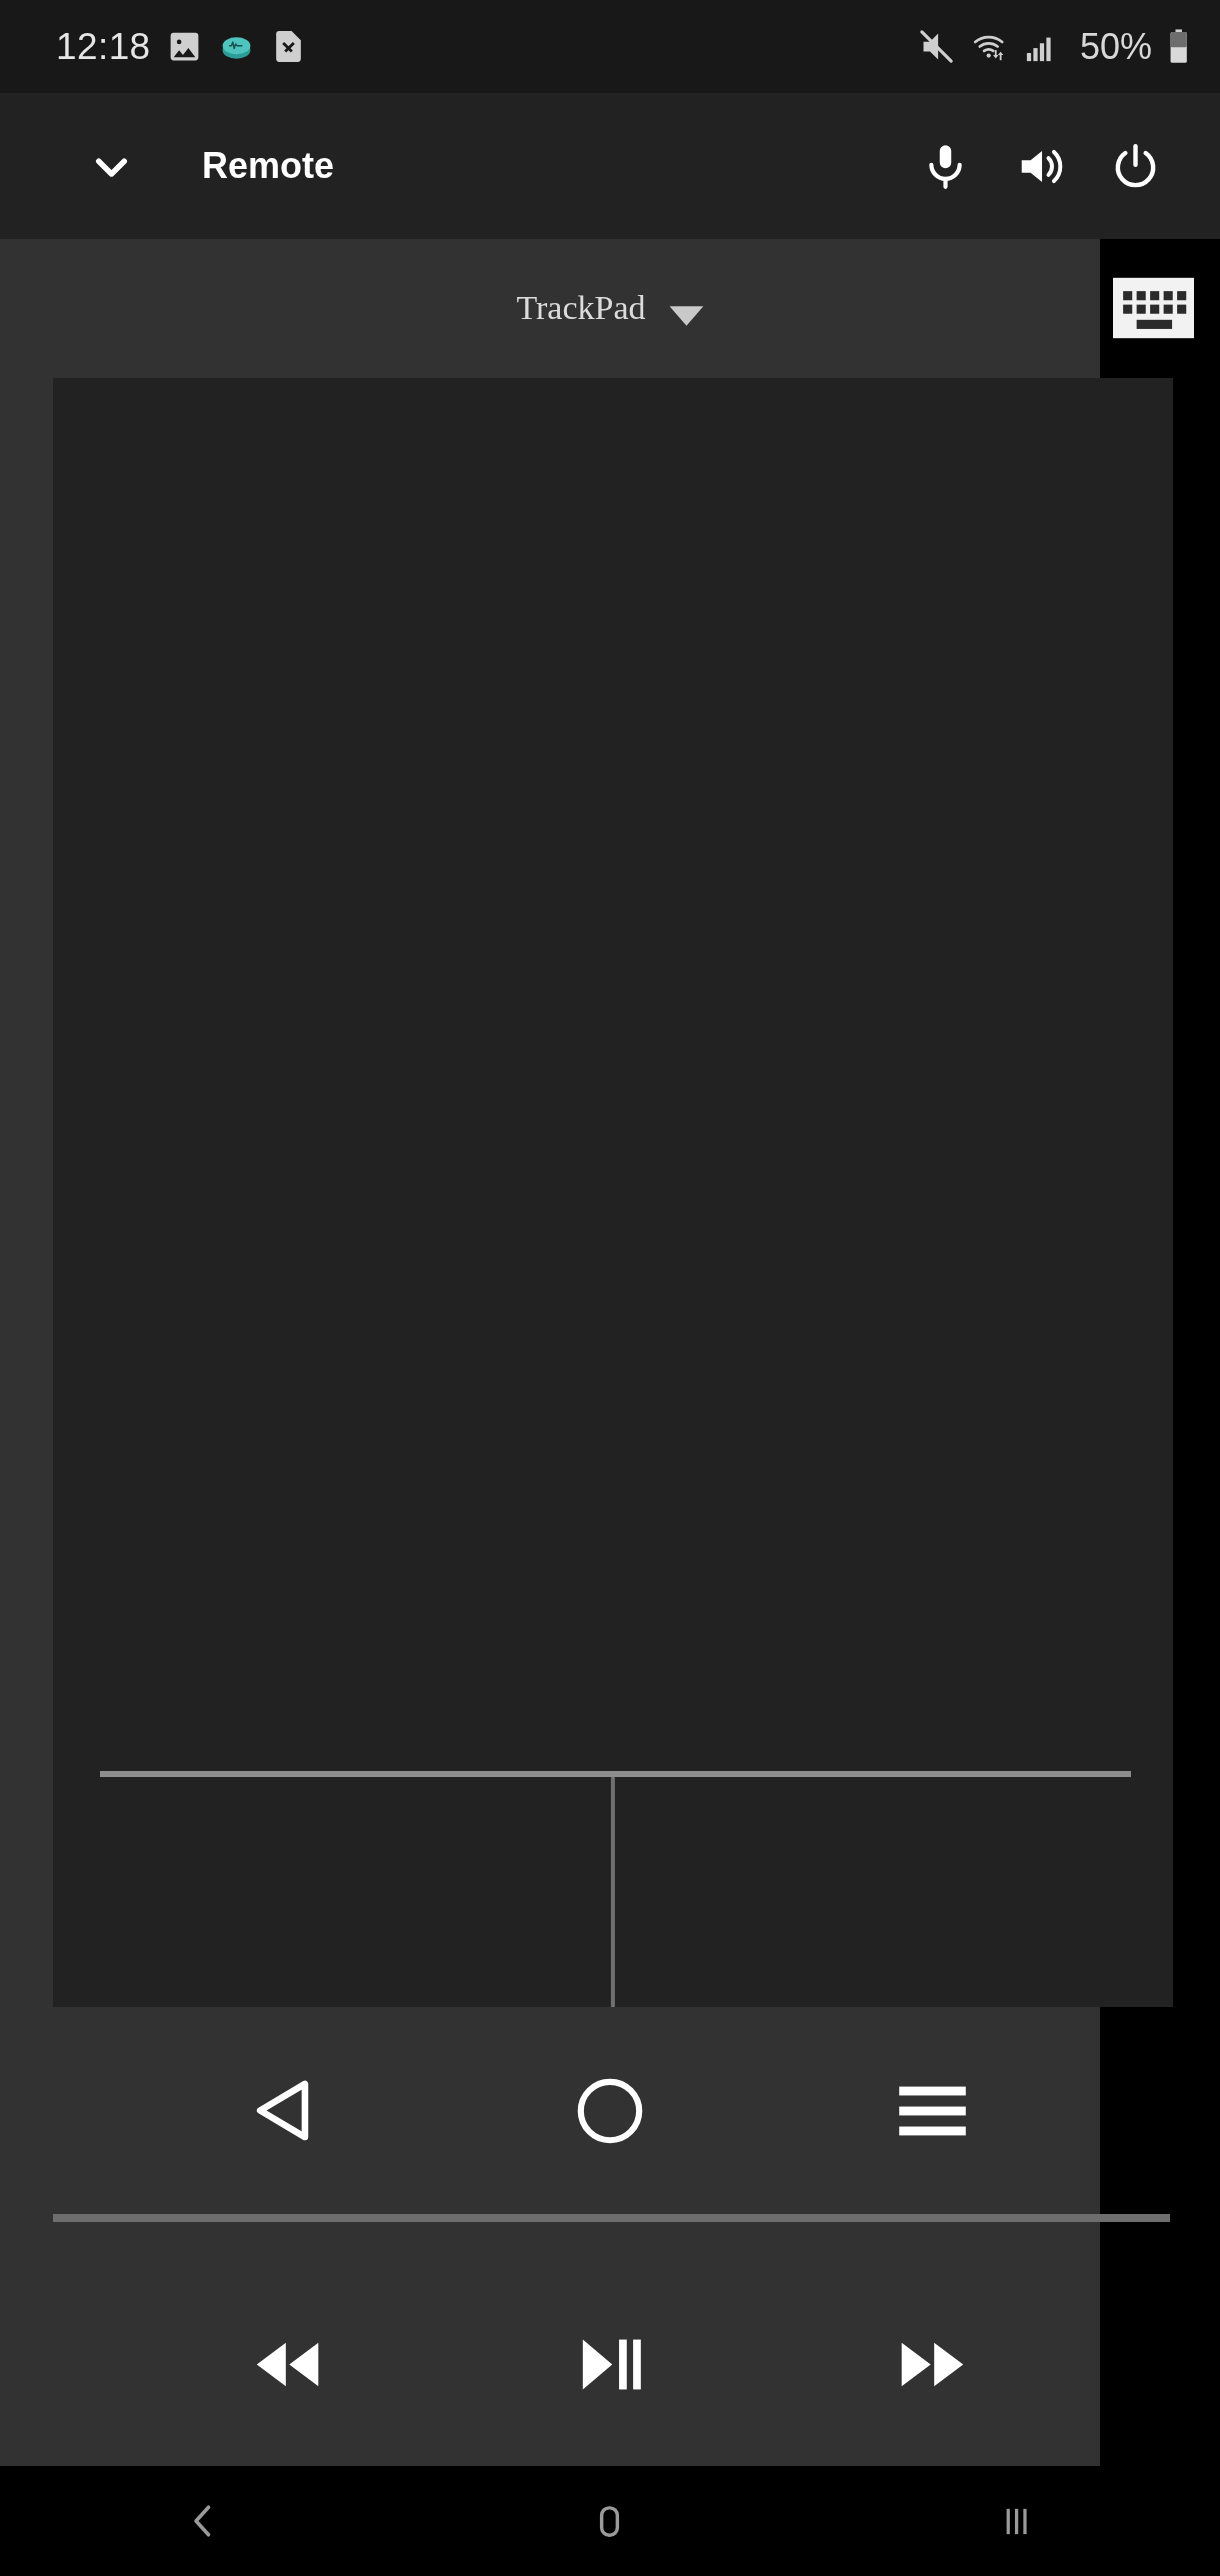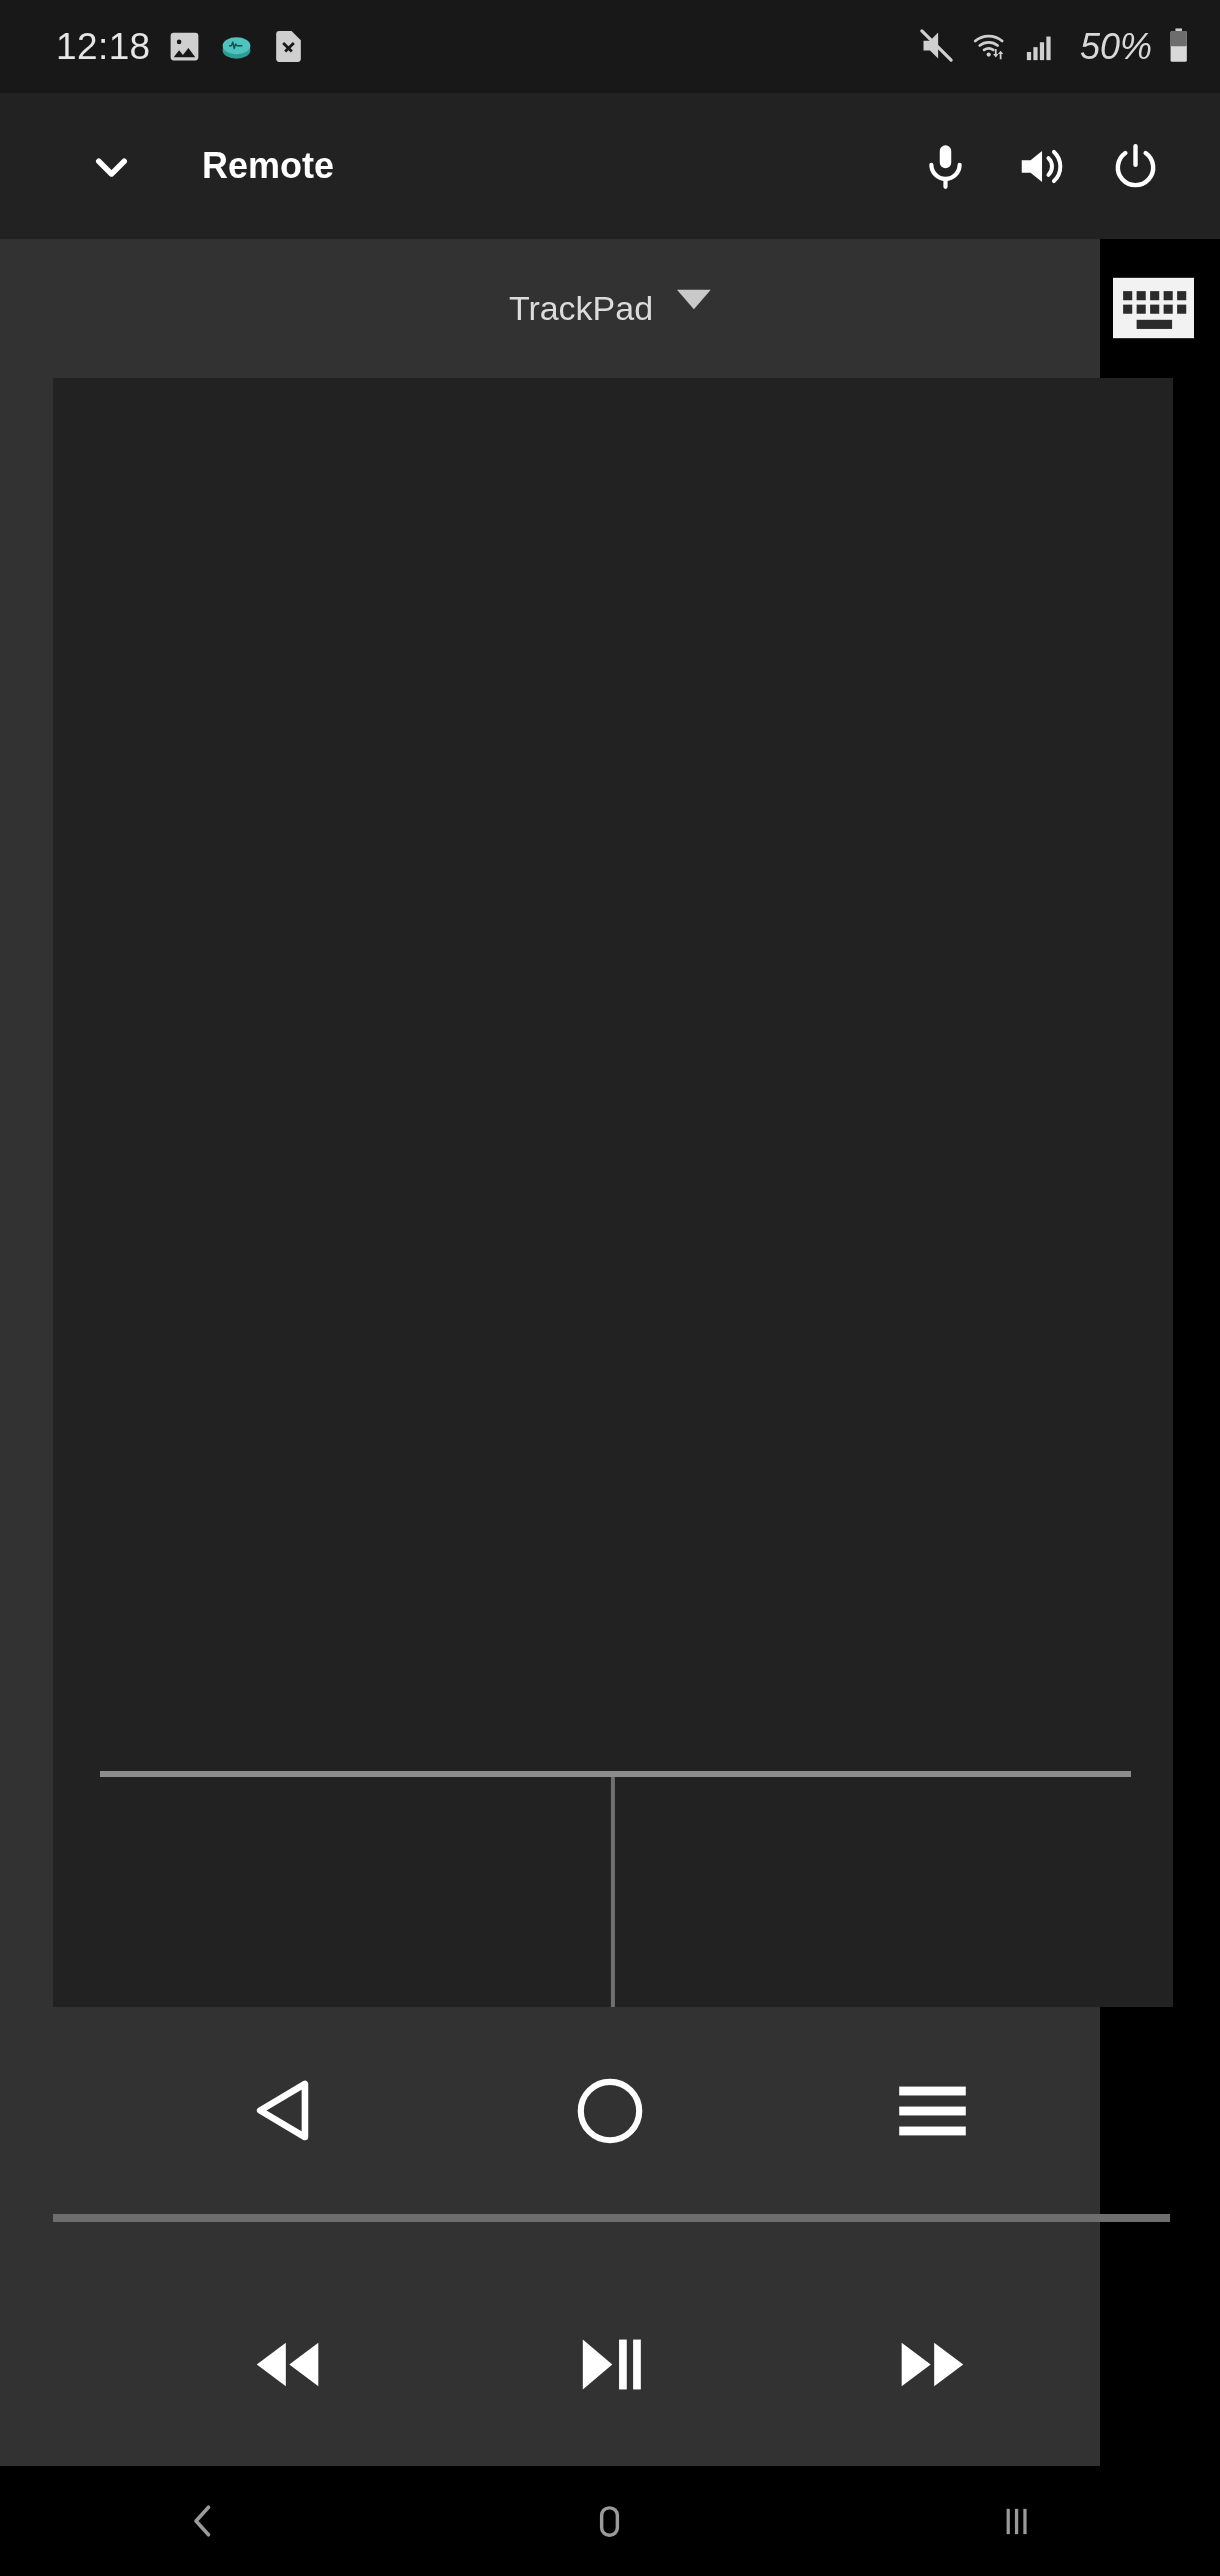--- a/index.html
+++ b/index.html
@@ -12,41 +12,41 @@
   .phone { position:relative; width:1100px; height:2576px; background:#323232; }
 
   
   .status-bar{
     position:absolute; left:0; top:0; width:1220px; height:93px;
     background:#181818; display:flex; align-items:center;
     padding:0 29px 0 56px;
   }
   .status-left{ display:flex; align-items:center; gap:15.3px; }
   .status-time{ color:#e6e6e6; font-size:37px; letter-spacing:0.4px; }
-  .status-right{ margin-left:auto; display:flex; align-items:flex-start; gap:13.6px;font-style:italic; }
+  .status-right{ margin-left:auto; display:flex; align-items:center; gap:13.6px; }
   .status-batt-text{ color:#d8d8d8; font-size:36px; margin-left:5.1px; }
   .sico{ display:block; }
 
   
   .app-bar{
     position:absolute; left:0; top:93px; width:1220px; height:146px;
     background:#222222; display:flex; align-items:center; padding:0 37px 0 81px;
   }
   .app-bar-title{ color:#ffffff; font-size:36px; font-weight:bold; margin-left:60px; }
   .app-bar-actions{ margin-left:auto; display:flex; align-items:center; gap:0; }
   .ab-btn{ width:95px; height:95px; display:flex; align-items:center; justify-content:center; }
   .collapse-btn{ width:61px; height:61px; display:flex; align-items:center; justify-content:center; }
 
   
   .mode-row{
     position:absolute; left:0; top:239px; width:1220px; height:137px;
   }
   .mode-select{
     position:absolute; left:50%; top:50%; transform:translate(-50%,-50%);
-    display:flex; align-items:flex-start; gap:24px;
+    display:flex; align-items:flex-end; gap:24px;font-family:Liberation Serif, serif;
   }
   .mode-label{ color:#dcdcdc; font-size:34px; }
   .kb-btn{
     position:absolute; right:25.4px; top:50%; transform:translateY(-50%);
     width:83px; height:63px; display:flex; align-items:center; justify-content:center;
   }
 
   
   .trackpad{
     position:absolute; left:53px; top:378px; width:1120px; height:1629px;

